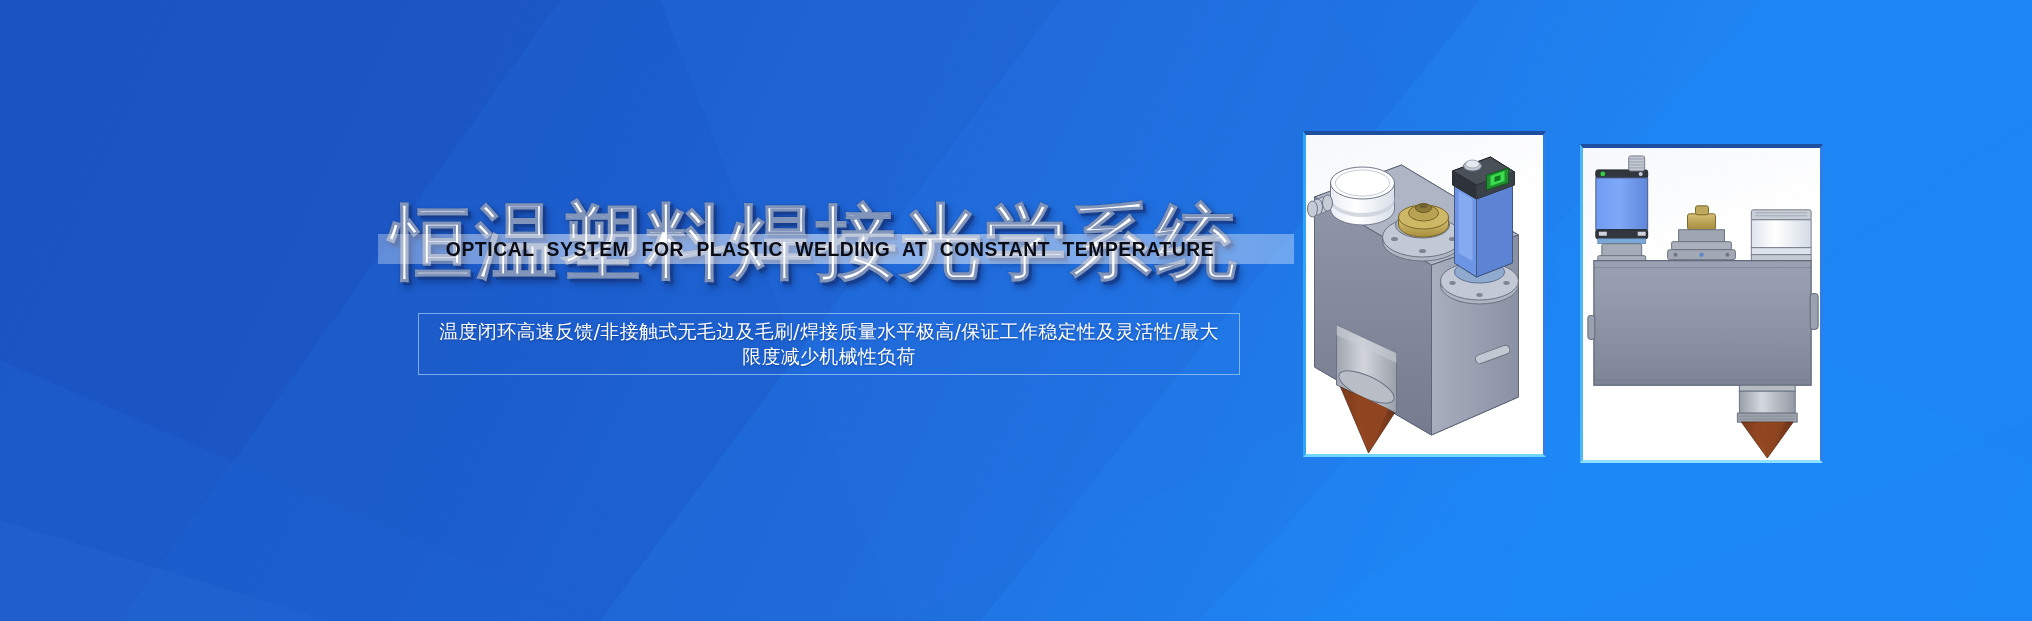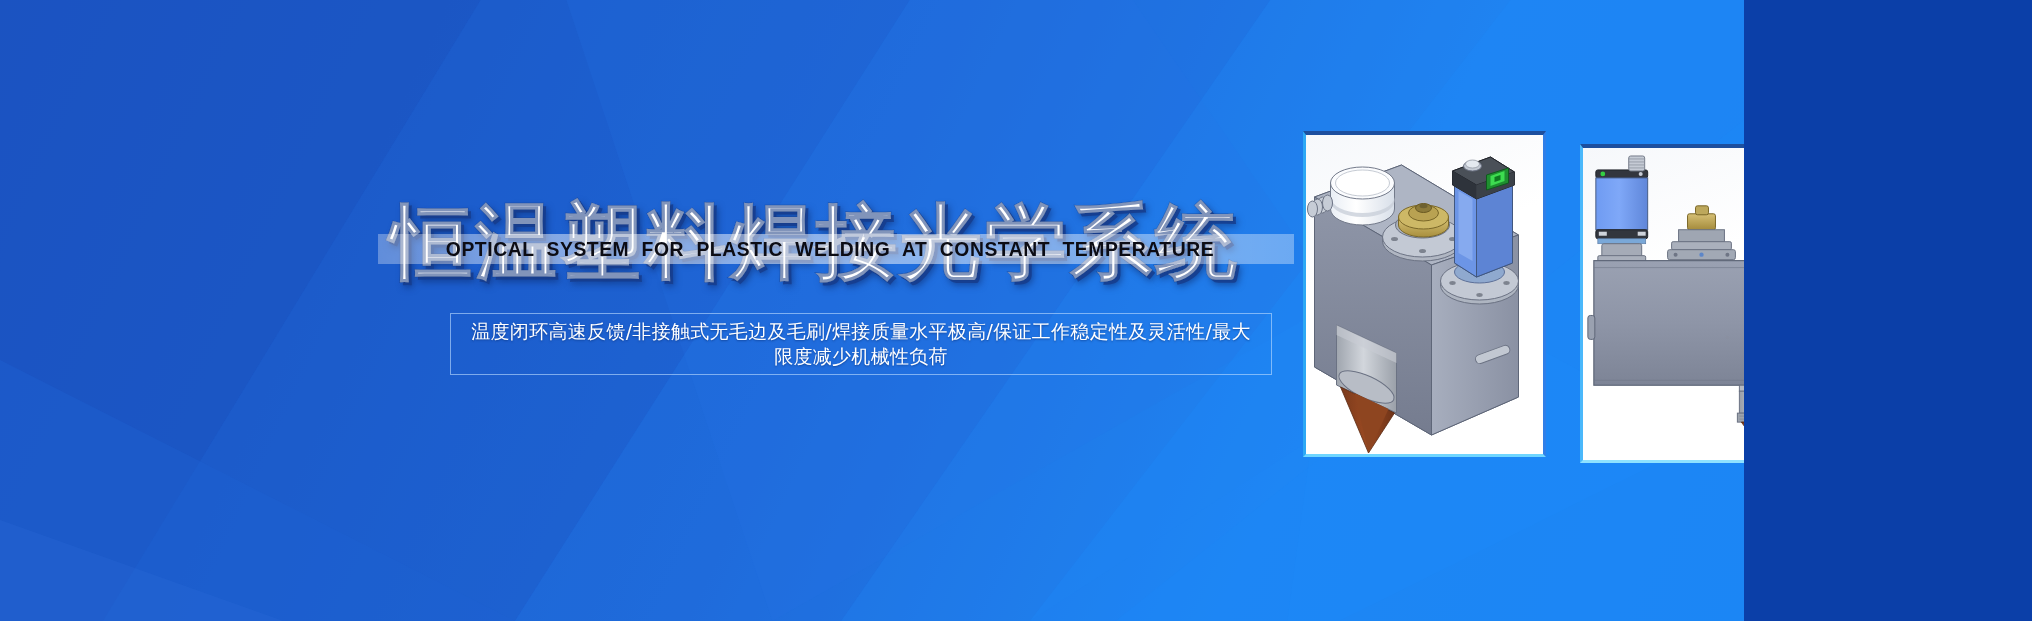--- a/index.html
+++ b/index.html
@@ -1,20 +1,20 @@
 <!DOCTYPE html>
 <html><head>
 <meta charset="utf-8">
 <style>
   html,body{margin:0;padding:0;background:#0b3fa8;}
   *{box-sizing:border-box;}
 
   #banner{
     position:relative;
-    width:1744px;
+    width:2032px;
     height:621px;
     overflow:hidden;
     font-family:"Liberation Sans","DejaVu Sans",sans-serif;
     background:linear-gradient(115deg,#1b55c4 0%,#1c5ccb 22%,#1f6bdb 48%,#1f84f2 74%,#1b86f5 100%);
   }
 
   
   .facets{position:absolute;inset:0;}
   .facets svg{display:block;width:100%;height:100%;}
 
@@ -91,21 +91,20 @@
     position:absolute;
     left:418px;
     top:313px;
     width:822px;
     height:62px;
     border:1px solid rgba(188,219,255,.62);
     display:flex;
     align-items:center;
     justify-content:center;
     padding:0 14px;
-    margin-left:32px;
   }
   .desc-text{
     font-family:"DejaVu Sans","Liberation Sans",sans-serif;
     font-size:19px;
     line-height:25px;
     color:#ffffff;
     text-align:center;
     letter-spacing:.3px;
     text-shadow:0 1px 2px rgba(8,40,105,.55);
   }

